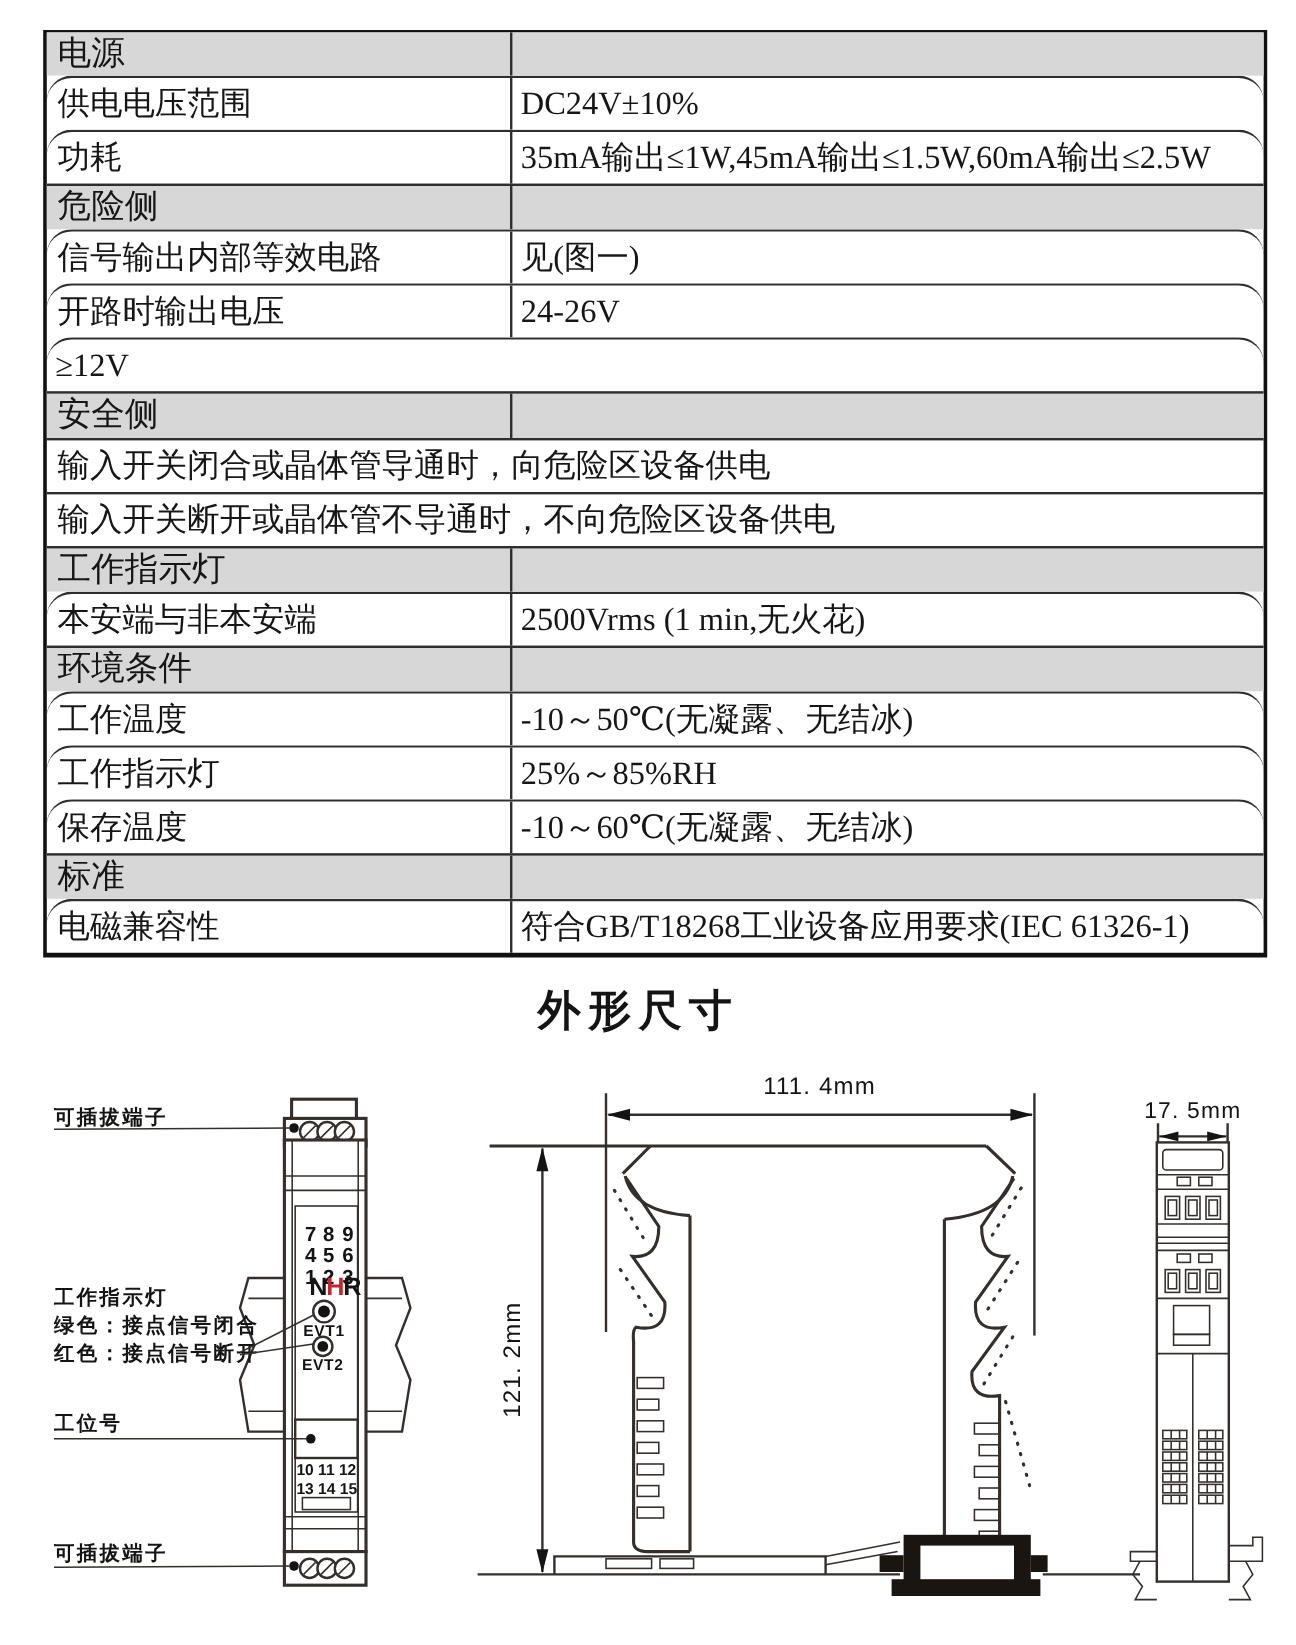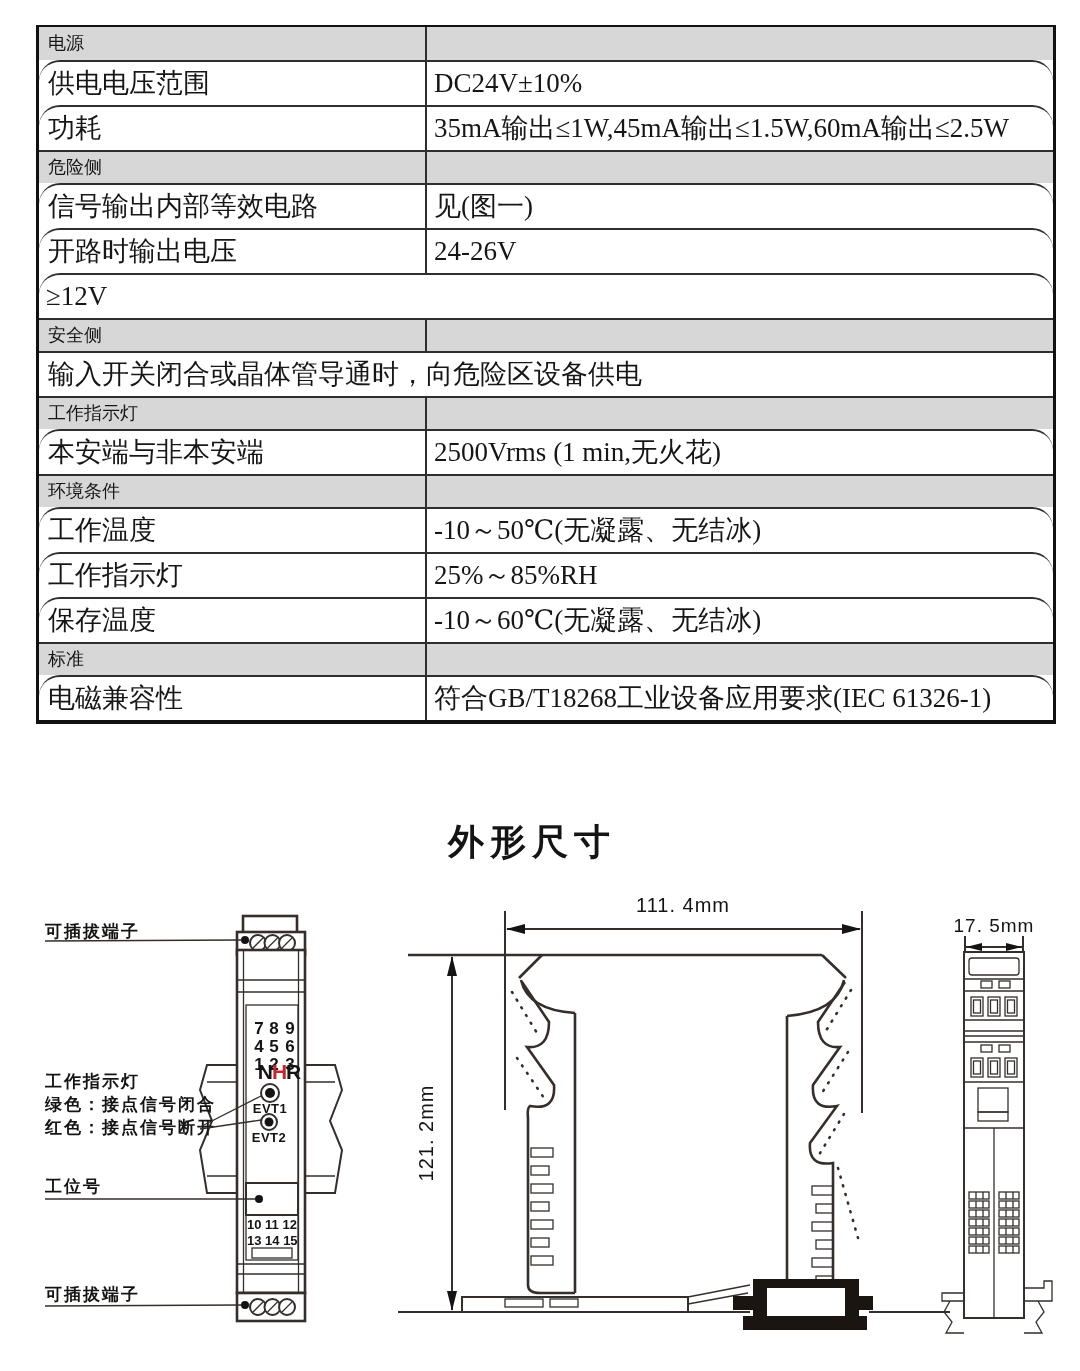--- a/index.html
+++ b/index.html
@@ -17,21 +17,21 @@
   .row:first-child{border-top:none;}
   .row.item{min-height:45px;border-radius:21px;}
   .row.section{min-height:33px;background:#d7d7d7;}
   .row.fullrow{min-height:45px;}
   .cell{box-sizing:border-box;display:flex;align-items:center;
     font-family:"Liberation Serif","DejaVu Serif",serif;
     font-size:27px;line-height:1.15;color:#161616;white-space:nowrap;overflow:hidden;}
   .cell.label{width:388px;border-right:2px solid #2e2e2e;padding:2px 4px 2px 9px;align-self:stretch;}
   .cell.value{flex:1;padding:2px 4px 2px 7px;}
   .cell.full{width:100%;padding:2px 4px 2px 9px;}
-  .row.section .cell.label{font-size:18px;}
+  .row.section .cell.label{font-size:28px;}
   
   .dim-title{
     position:absolute;left:0;top:818px;width:1064px;text-align:center;
     font-size:36px;font-weight:800;letter-spacing:6px;color:#141414;
   }
   
   .drawing{position:absolute;left:0;top:880px;}
   .ln{stroke:#352e2a;fill:none;}
   .w25{stroke-width:2.6;} .w2{stroke-width:2;} .w13{stroke-width:1.3;}
   .fillw{fill:#ffffff;}
@@ -76,20 +76,23 @@
     </div>
     <div class="row item">
       <div class="cell value">≥12V</div>
     </div>
     <div class="row section">
       <div class="cell label">安全侧</div>
       <div class="cell value"></div>
     </div>
     <div class="row fullrow">
       <div class="cell full">输入开关闭合或晶体管导通时，向危险区设备供电</div>
+    </div>
+    <div class="row fullrow">
+      <div class="cell full">输入开关断开或晶体管不导通时，不向危险区设备供电</div>
     </div>
     <div class="row section">
       <div class="cell label">工作指示灯</div>
       <div class="cell value"></div>
     </div>
     <div class="row item">
       <div class="cell label">本安端与非本安端</div>
       <div class="cell value">2500Vrms (1 min,无火花)</div>
     </div>
     <div class="row section">

